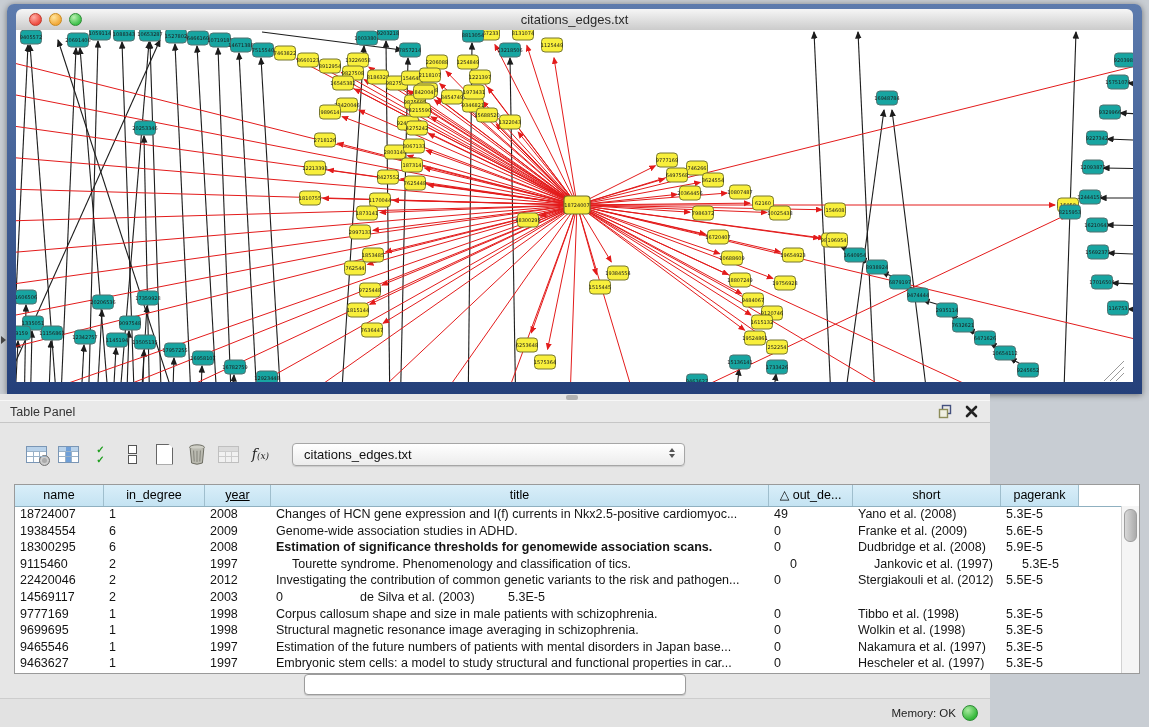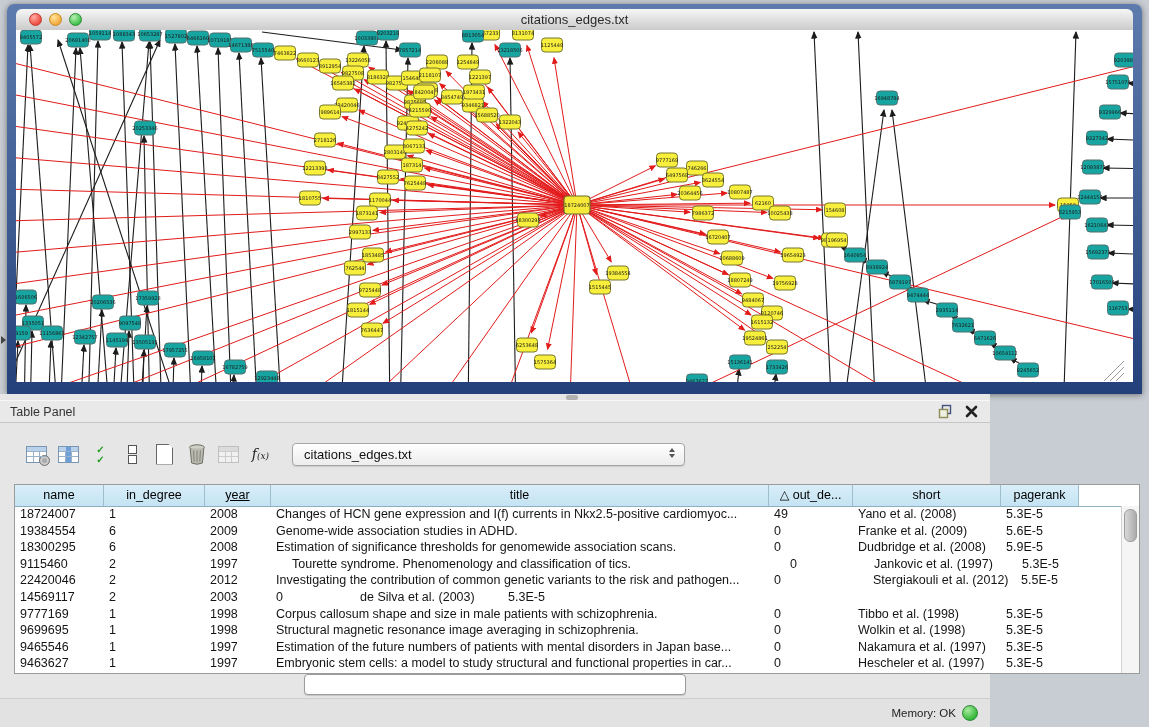--- a/index.html
+++ b/index.html
@@ -642,41 +642,41 @@
           <div class="td" style="width: 66px;">2009</div>
           <div class="td" style="width: 498px;">Genome-wide association studies in ADHD.</div>
           <div class="td" style="width: 84px;">0</div>
           <div class="td" style="width: 148px;">Franke et al. (2009)</div>
           <div class="td" style="width: 78px;">5.6E-5</div>
         </div>
         <div class="trow">
           <div class="td" style="width: 89px;">18300295</div>
           <div class="td" style="width: 101px;">6</div>
           <div class="td" style="width: 66px;">2008</div>
-          <div class="td" style="width: 498px;">Estimation of significance thresholds for genomewide association scans.</div>
+          <div class="td" style="width: 498px; font-weight: bold;">Estimation of significance thresholds for genomewide association scans.</div>
           <div class="td" style="width: 84px;">0</div>
           <div class="td" style="width: 148px;">Dudbridge et al. (2008)</div>
           <div class="td" style="width: 78px;">5.9E-5</div>
         </div>
         <div class="trow">
           <div class="td" style="width: 89px;">9115460</div>
           <div class="td" style="width: 101px;">2</div>
           <div class="td" style="width: 66px;">1997</div>
           <div class="td" style="width: 498px; margin-left: 16px;">Tourette syndrome. Phenomenology and classification of tics.</div>
           <div class="td" style="width: 84px;">0</div>
           <div class="td" style="width: 148px;">Jankovic et al. (1997)</div>
           <div class="td" style="width: 78px;">5.3E-5</div>
         </div>
         <div class="trow">
           <div class="td" style="width: 89px;">22420046</div>
           <div class="td" style="width: 101px;">2</div>
           <div class="td" style="width: 66px;">2012</div>
           <div class="td" style="width: 498px;">Investigating the contribution of common genetic variants to the risk and pathogen...</div>
           <div class="td" style="width: 84px;">0</div>
-          <div class="td" style="width: 148px; margin-left: 15px;">Stergiakouli et al. (2012)</div>
+          <div class="td" style="width: 148px;">Stergiakouli et al. (2012)</div>
           <div class="td" style="width: 78px;">5.5E-5</div>
         </div>
         <div class="trow">
           <div class="td" style="width: 89px;">14569117</div>
           <div class="td" style="width: 101px;">2</div>
           <div class="td" style="width: 66px;">2003</div>
           <div class="td" style="width: 84px;">0</div>
           <div class="td" style="width: 148px;">de Silva et al. (2003)</div>
           <div class="td" style="width: 78px;">5.3E-5</div>
         </div>

